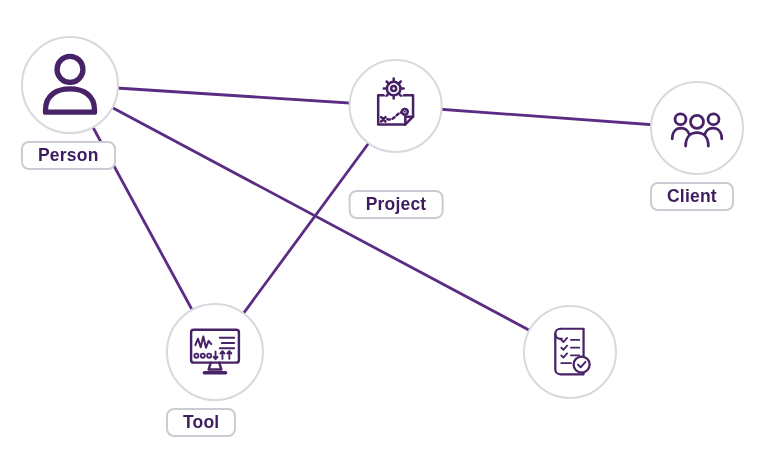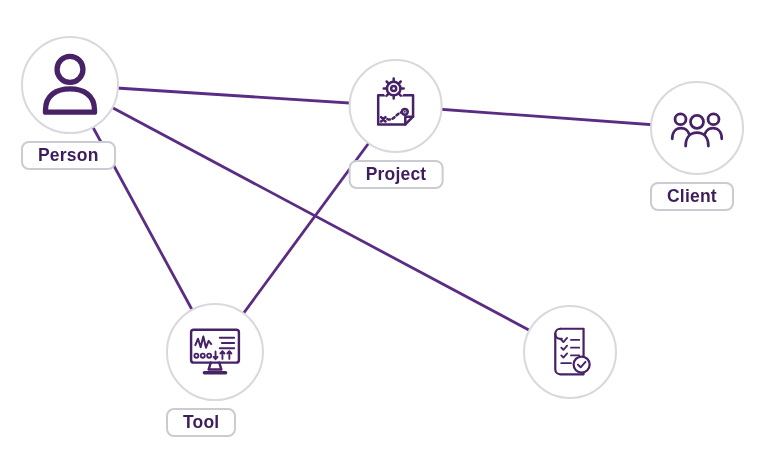--- a/index.html
+++ b/index.html
@@ -51,21 +51,21 @@
   <div class="node" style="left: 70px; top: 36px;">
     <div class="circle" style="height: 98px; width: 98px;">
       <svg class="icon person-icon" width="74" height="74" viewBox="0 0 64 64">
         <circle cx="32" cy="18.5" r="11.2"></circle>
         <path d="M10.8 55.5 v-1.8 c0-13 9.6-18.4 21.2-18.4 s21.2 5.4 21.2 18.4 v1.8 Z"></path>
       </svg>
     </div>
     <div class="label">Person</div>
   </div>
 
-  <div class="node" style="left: 396px; top: 59px;">
+  <div class="node" style="left: 396px; top: 59px; gap: 30px;">
     <div class="circle" style="height: 94px; width: 94px;">
       <svg class="icon project-icon" width="62" height="62" viewBox="0 0 64 64">
         <path d="M14 21 H50 V43 L42 51 H14 Z"></path>
         <path d="M50 43 H42 V51"></path>
         <circle class="wfill" cx="30" cy="14" r="11.5"></circle>
         <path d="M37 14 H40.3 M34.95 18.95 L37.28 21.28 M30 21 V24.3 M25.05 18.95 L22.72 21.28 M23 14 H19.7 M25.05 9.05 L22.72 6.72 M30 7 V3.7 M34.95 9.05 L37.28 6.72"></path>
         <circle cx="30" cy="14" r="7"></circle>
         <circle cx="30" cy="14" r="2.6"></circle>
         <path d="M17 43.5 L21.5 48 M21.5 43.5 L17 48"></path>
         <path d="M23.5 45.5 C30 48 32.5 39.5 38.5 38.5" stroke-dasharray="2.6 2.8"></path>

